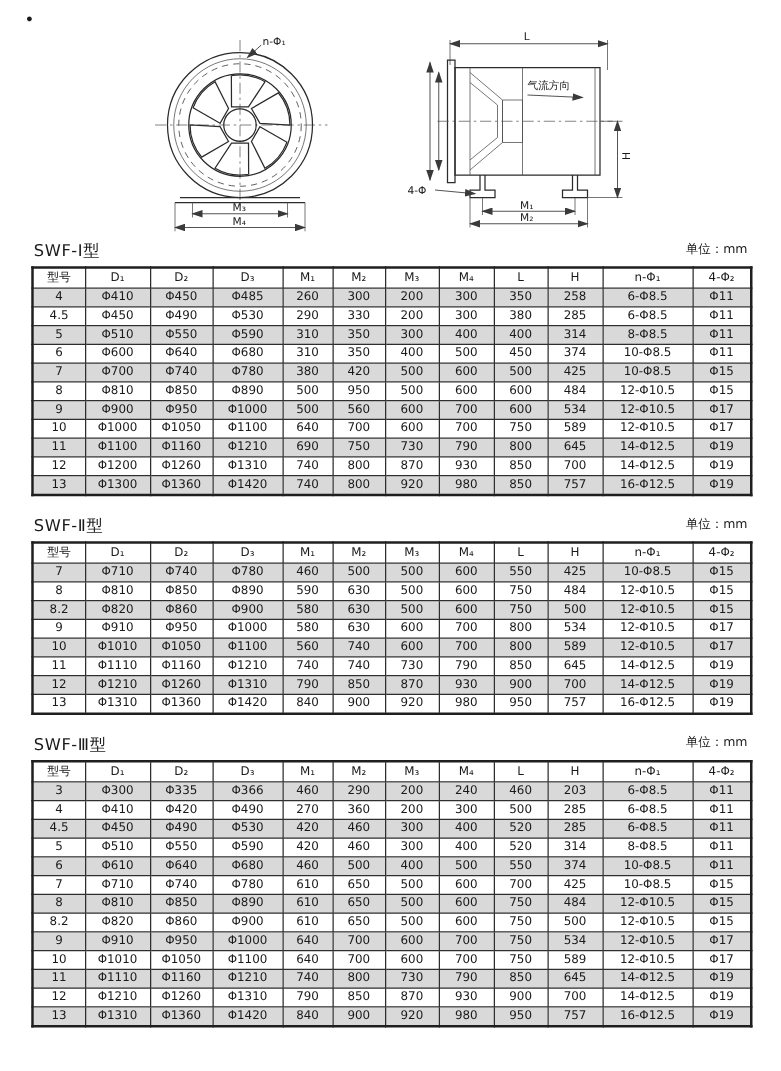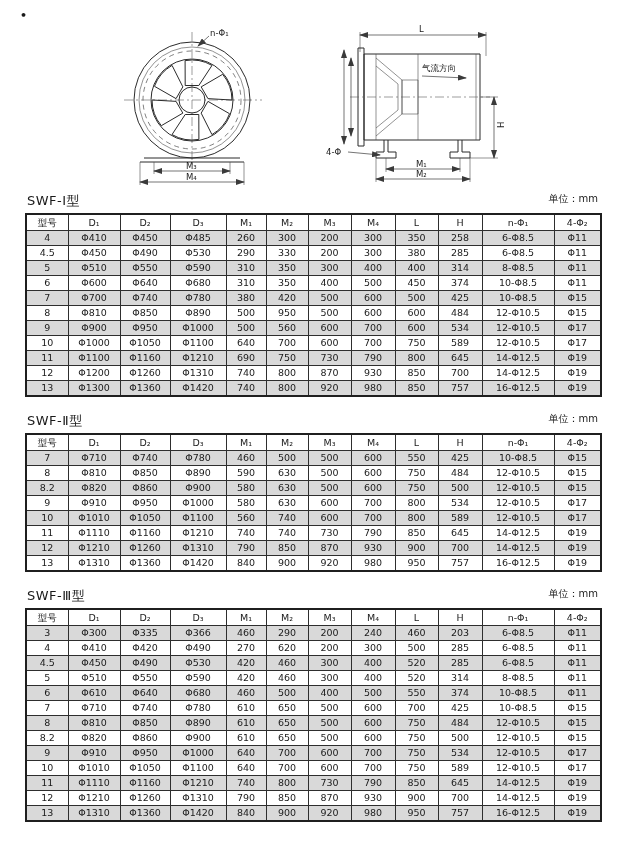--- a/index.html
+++ b/index.html
@@ -546,21 +546,21 @@
           <td>203</td>
           <td>6-Φ8.5</td>
           <td>Φ11</td>
         </tr>
         <tr>
           <td>4</td>
           <td>Φ410</td>
           <td>Φ420</td>
           <td>Φ490</td>
           <td>270</td>
-          <td>620</td>
+          <td>360</td>
           <td>200</td>
           <td>300</td>
           <td>500</td>
           <td>285</td>
           <td>6-Φ8.5</td>
           <td>Φ11</td>
         </tr>
         <tr class="shade">
           <td>4.5</td>
           <td>Φ450</td>

